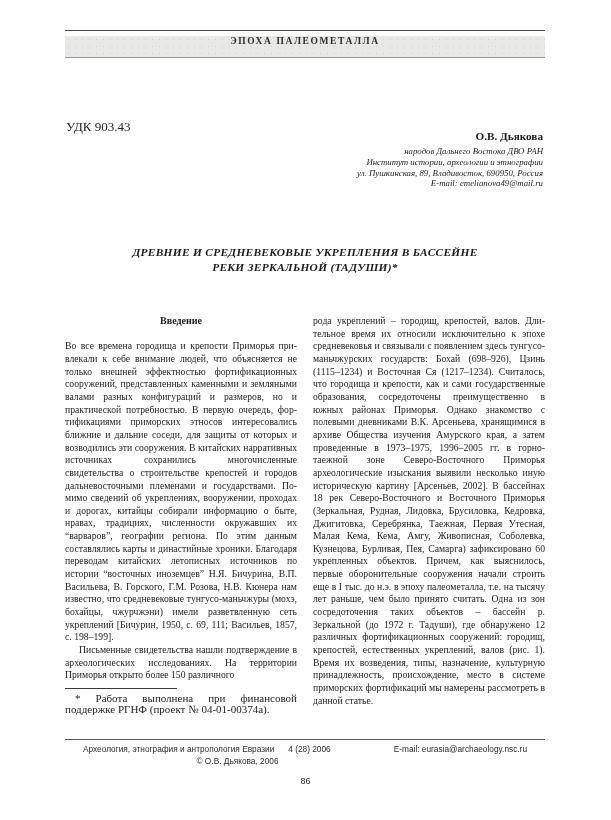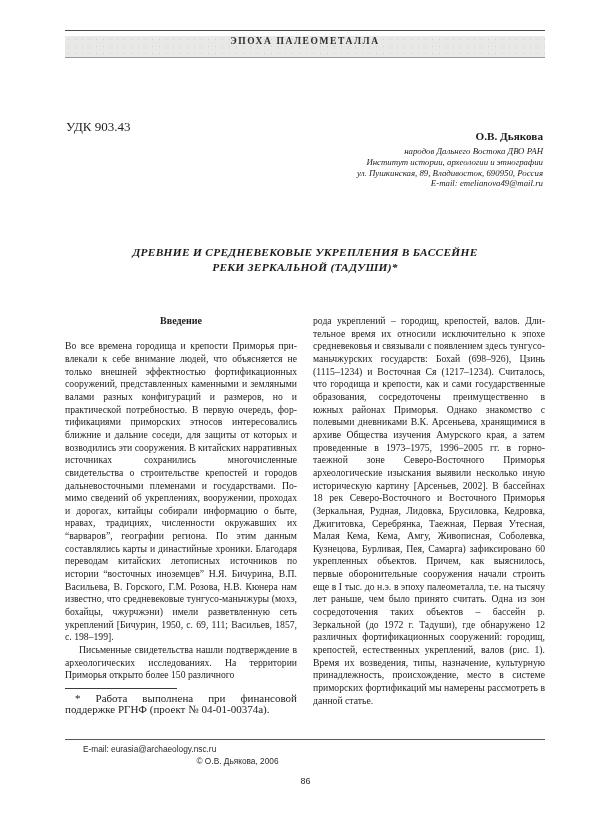--- a/index.html
+++ b/index.html
@@ -112,20 +112,23 @@
         <p>* Работа выполнена при финансовой поддержке РГНФ (проект № 04-01-00374а).</p>
       </div>
     </div>
     <div class="col body-text">
       <p>рода укреплений – городищ, крепостей, валов. Дли­тельное время их относили исключительно к эпохе средневековья и связывали с появлением здесь тун­гусо-маньчжурских государств: Бохай (698–926), Цзинь (1115–1234) и Восточная Ся (1217–1234). Считалось, что городища и крепости, как и сами государственные образования, сосредоточены пре­имущественно в южных районах Приморья. Одна­ко знакомство с полевыми дневниками В.К. Арсе­ньева, хранящимися в архиве Общества изучения Амурского края, а затем проведенные в 1973–1975, 1996–2005 гг. в горно-таежной зоне Северо-Восточ­ного Приморья археологические изыскания выяви­ли несколько иную историческую картину [Арсень­ев, 2002]. В бассейнах 18 рек Северо-Восточного и Восточного Приморья (Зеркальная, Рудная, Лидов­ка, Брусиловка, Кедровка, Джигитовка, Серебрянка, Таежная, Первая Утесная, Малая Кема, Кема, Амгу, Живописная, Соболевка, Кузнецова, Бурливая, Пея, Самарга) зафиксировано 60 укрепленных объектов. Причем, как выяснилось, первые оборонительные сооружения начали строить еще в I тыс. до н.э. в эпоху палеометалла, т.е. на тысячу лет раньше, чем было принято считать. Одна из зон сосредоточения таких объектов – бассейн р. Зеркальной (до 1972 г. Тадуши), где обнаружено 12 различных фортифи­кационных сооружений: городищ, крепостей, ес­тественных укреплений, валов (рис. 1). Время их возведения, типы, назначение, культурную принад­лежность, происхождение, место в системе примор­ских фортификаций мы намерены рассмотреть в данной статье.</p>
     </div>
   </div>
 
   <div class="footer">
     <div class="footer-row">
+      <span>
+        <span>Археология, этнография и антропология Евразии</span><span class="footer-issue">4 (28)  2006</span>
+      </span>
       <span>E-mail: eurasia@archaeology.nsc.ru</span>
     </div>
     <div class="copyright-line">©  О.В. Дьякова, 2006</div>
   </div>
 
   <div class="page-number">86</div>
 
 </div>
 
 </body></html>

